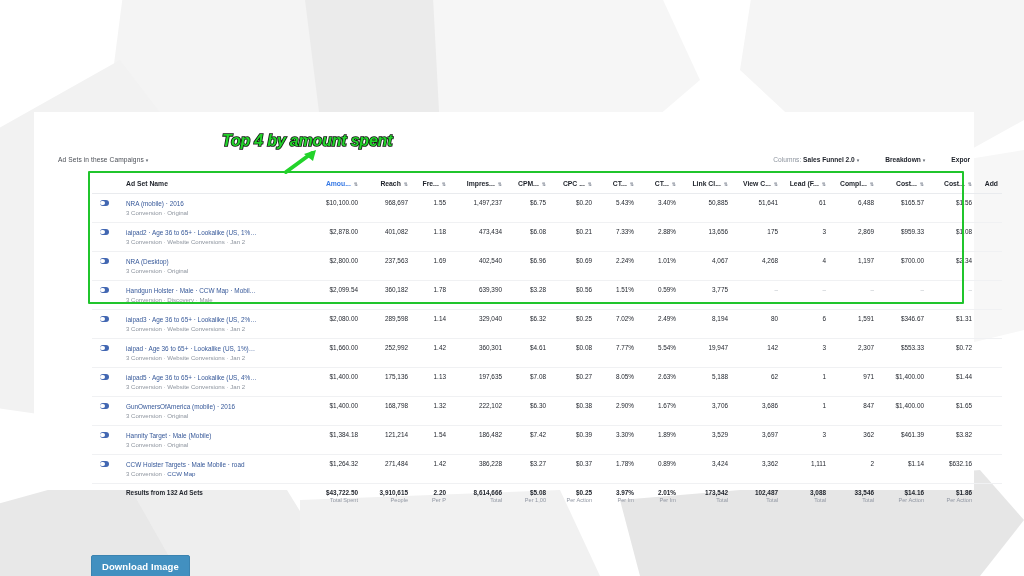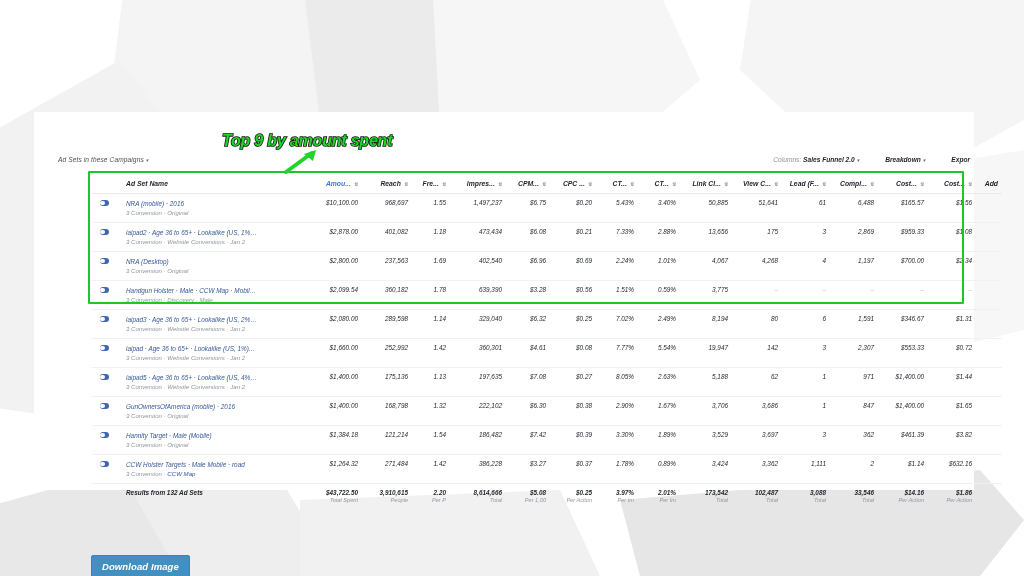--- a/index.html
+++ b/index.html
@@ -10,21 +10,20 @@
     position:relative;
   }
   
   #bg{position:absolute;inset:0;overflow:hidden;background:#ffffff;}
   #bg svg{position:absolute;top:0;left:0;width:1024px;height:576px;}
 
   
   #card{
     position:absolute;left:34px;top:112px;width:940px;height:378px;
     background:#ffffff;
-    font-style:italic;
   }
 
   
   .topbar{
     position:absolute;left:24px;top:44px;right:4px;height:14px;
   }
   .topbar-left{
     position:absolute;left:0;top:0;
     font-size:6.6px;color:#4b4f56;letter-spacing:.1px;white-space:nowrap;
   }
@@ -433,17 +432,17 @@
           </tr>
         </tbody>
     </table>
   </div>
 
   <div id="dl">Download Image</div>
 </div>
 
 <div id="hl"></div>
 
-<div id="anno">Top 9 by amount spent</div>
+<div id="anno">Top 4 by amount spent</div>
 <svg id="arrow" viewBox="0 0 42 26">
   <path d="M4,24 L30,5" stroke="#22d32a" stroke-width="4" fill="none" stroke-linecap="round"></path>
   <path d="M34,2 L22,6 L31,13 Z" fill="#22d32a"></path>
 </svg>
 
 </body></html>

